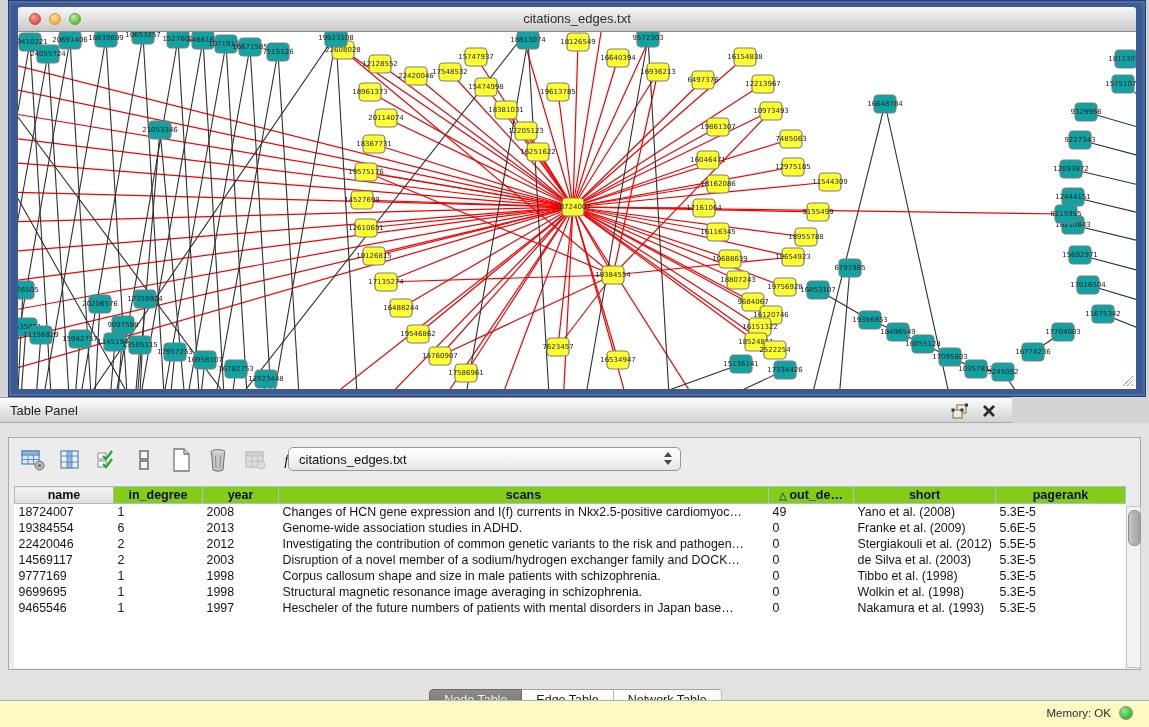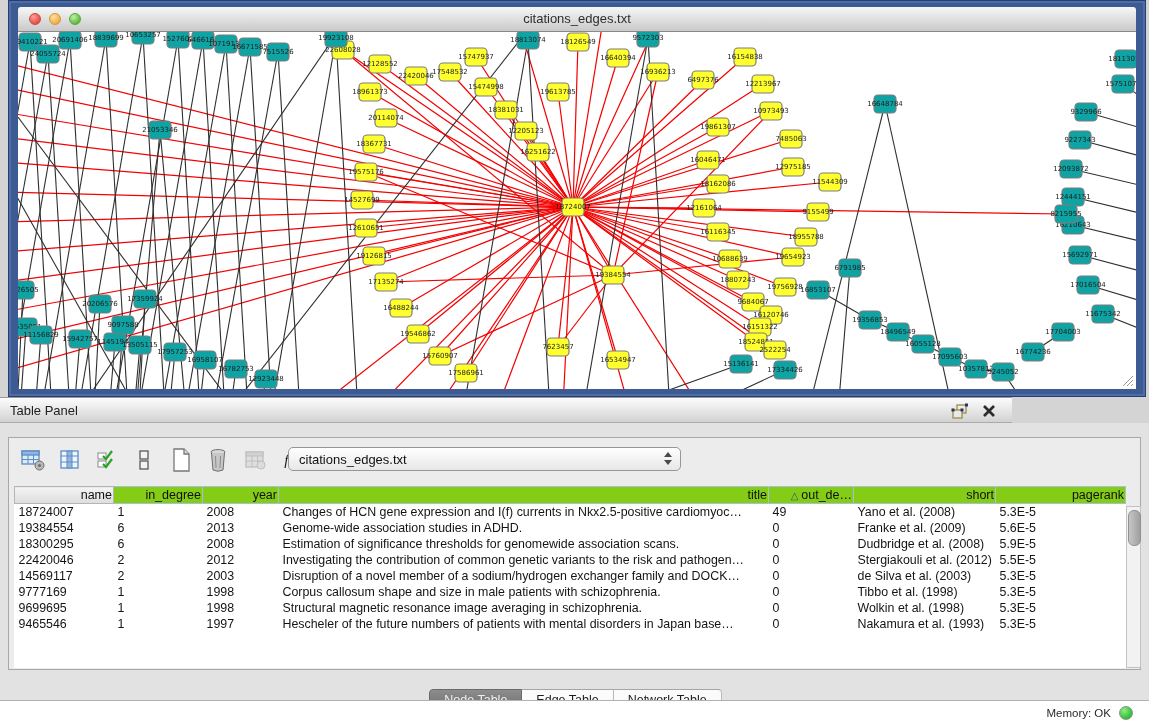--- a/index.html
+++ b/index.html
@@ -38,38 +38,38 @@
   .fx small{font-size:10px;}
   #combo{position:absolute;left:279px;top:9px;width:393px;height:24px;border:1px solid #979797;border-radius:5px;
     background:linear-gradient(#ffffff,#e7e7e7);box-sizing:border-box;cursor:pointer;}
   #combo-text{position:absolute;left:10px;top:4px;font-size:13px;color:#111;}
   #combo-arrows{position:absolute;right:7px;top:4px;width:9px;height:16px;}
   #combo-arrows .up{width:0;height:0;border-left:4px solid transparent;border-right:4px solid transparent;border-bottom:5px solid #4a4a4a;margin-bottom:3px;}
   #combo-arrows .dn{width:0;height:0;border-left:4px solid transparent;border-right:4px solid transparent;border-top:5px solid #4a4a4a;}
 
   #tablewrap{position:absolute;left:5px;top:48px;width:1112px;height:182px;background:#fff;}
   table{border-collapse:collapse;table-layout:fixed;width:1111px;}
-  th{height:16px;font-size:12.5px;font-weight:normal;color:#101010;text-align:right;
+  th{height:16px;font-size:12.5px;font-weight:bold;color:#101010;text-align:center;
      overflow:hidden;white-space:nowrap;box-sizing:border-box;}
   th.blue{background:#84cc16;border:1px solid #a3c2d1;}
   th.gray{background:linear-gradient(#f4f4f4,#dddddd);border:1px solid #b5b5b5;}
   td{height:16px;font-size:12.4px;color:#141414;white-space:nowrap;overflow:hidden;padding:0 4px;}
   .sort{font-size:10px;color:#20606f;}
   #vscroll{position:absolute;left:1117px;top:68px;width:15px;height:162px;background:#f2f2f2;border:1px solid #c2c2c2;box-sizing:border-box;}
   #vthumb{position:absolute;left:1px;top:3px;width:11px;height:34px;border-radius:6px;background:linear-gradient(90deg,#c6c6c6,#9f9f9f);border:1px solid #909090;}
 
   #tabs{position:absolute;left:0;top:251px;width:1133px;display:flex;justify-content:center;}
   .tab{height:20px;line-height:20px;padding:0 14px;font-size:12.5px;background:#fbfbfb;color:#1d1d1d;
     border-top:1px solid #a5a5a5;border-bottom:1px solid #a5a5a5;border-right:1px solid #b9b9b9;cursor:pointer;}
   .tab:first-child{border-left:1px solid #a5a5a5;border-radius:4px 0 0 4px;}
   .tab:last-child{border-radius:0 4px 4px 0;}
   .tab.active{background:linear-gradient(#8d8d8d,#6e6e6e);color:#efefef;border-color:#6a6a6a;}
 
   
-  #statusbar{position:absolute;left:0;top:700px;width:1149px;height:27px;background:#ffffff;border-top:1px solid #b2b2b2;box-sizing:border-box;}
+  #statusbar{position:absolute;left:0;top:700px;width:1149px;height:27px;background:#fef9c3;border-top:1px solid #b2b2b2;box-sizing:border-box;}
   #memory-label{position:absolute;right:38px;top:6px;font-size:11.5px;color:#2c2c2c;}
   #memory-dot{position:absolute;right:16px;top:5px;width:14px;height:14px;border-radius:50%;
     background:radial-gradient(circle at 35% 30%,#90ec86,#35c23a 65%,#23a52c);border:1px solid #8f8f8f;box-sizing:border-box;}
 </style>
 </head>
 <body>
 
 <div id="app">
 
   <div id="net-window">
@@ -760,21 +760,21 @@
               <col style="width:490px">
             <col style="width:85px">
               <col style="width:142px">
               <col style="width:130px">
           </colgroup>
           <thead>
               <tr id="header-row">
                 <th class="gray">name</th>
                 <th class="blue">in_degree</th>
                 <th class="blue">year</th>
-                <th class="blue">title</th>
+                <th class="blue">scans</th>
                 <th class="blue"><span class="sort">△ </span>out_de…</th>
                 <th class="blue">short</th>
                 <th class="blue">pagerank</th>
               </tr>
             </thead>
           <tbody id="table-body">
               <tr>
                 <td>18724007</td>
                 <td>1</td>
                 <td>2008</td>
@@ -784,29 +784,20 @@
                 <td>5.3E-5</td>
               </tr>
               <tr>
                 <td>19384554</td>
                 <td>6</td>
                 <td>2013</td>
                 <td>Genome-wide association studies in ADHD.</td>
                 <td>0</td>
                 <td>Franke et al. (2009)</td>
                 <td>5.6E-5</td>
-              </tr>
-              <tr>
-                <td>18300295</td>
-                <td>6</td>
-                <td>2008</td>
-                <td>Estimation of significance thresholds for genomewide association scans.</td>
-                <td>0</td>
-                <td>Dudbridge et al. (2008)</td>
-                <td>5.9E-5</td>
               </tr>
               <tr>
                 <td>22420046</td>
                 <td>2</td>
                 <td>2012</td>
                 <td>Investigating the contribution of common genetic variants to the risk and pathogen…</td>
                 <td>0</td>
                 <td>Stergiakouli et al. (2012)</td>
                 <td>5.5E-5</td>
               </tr>

